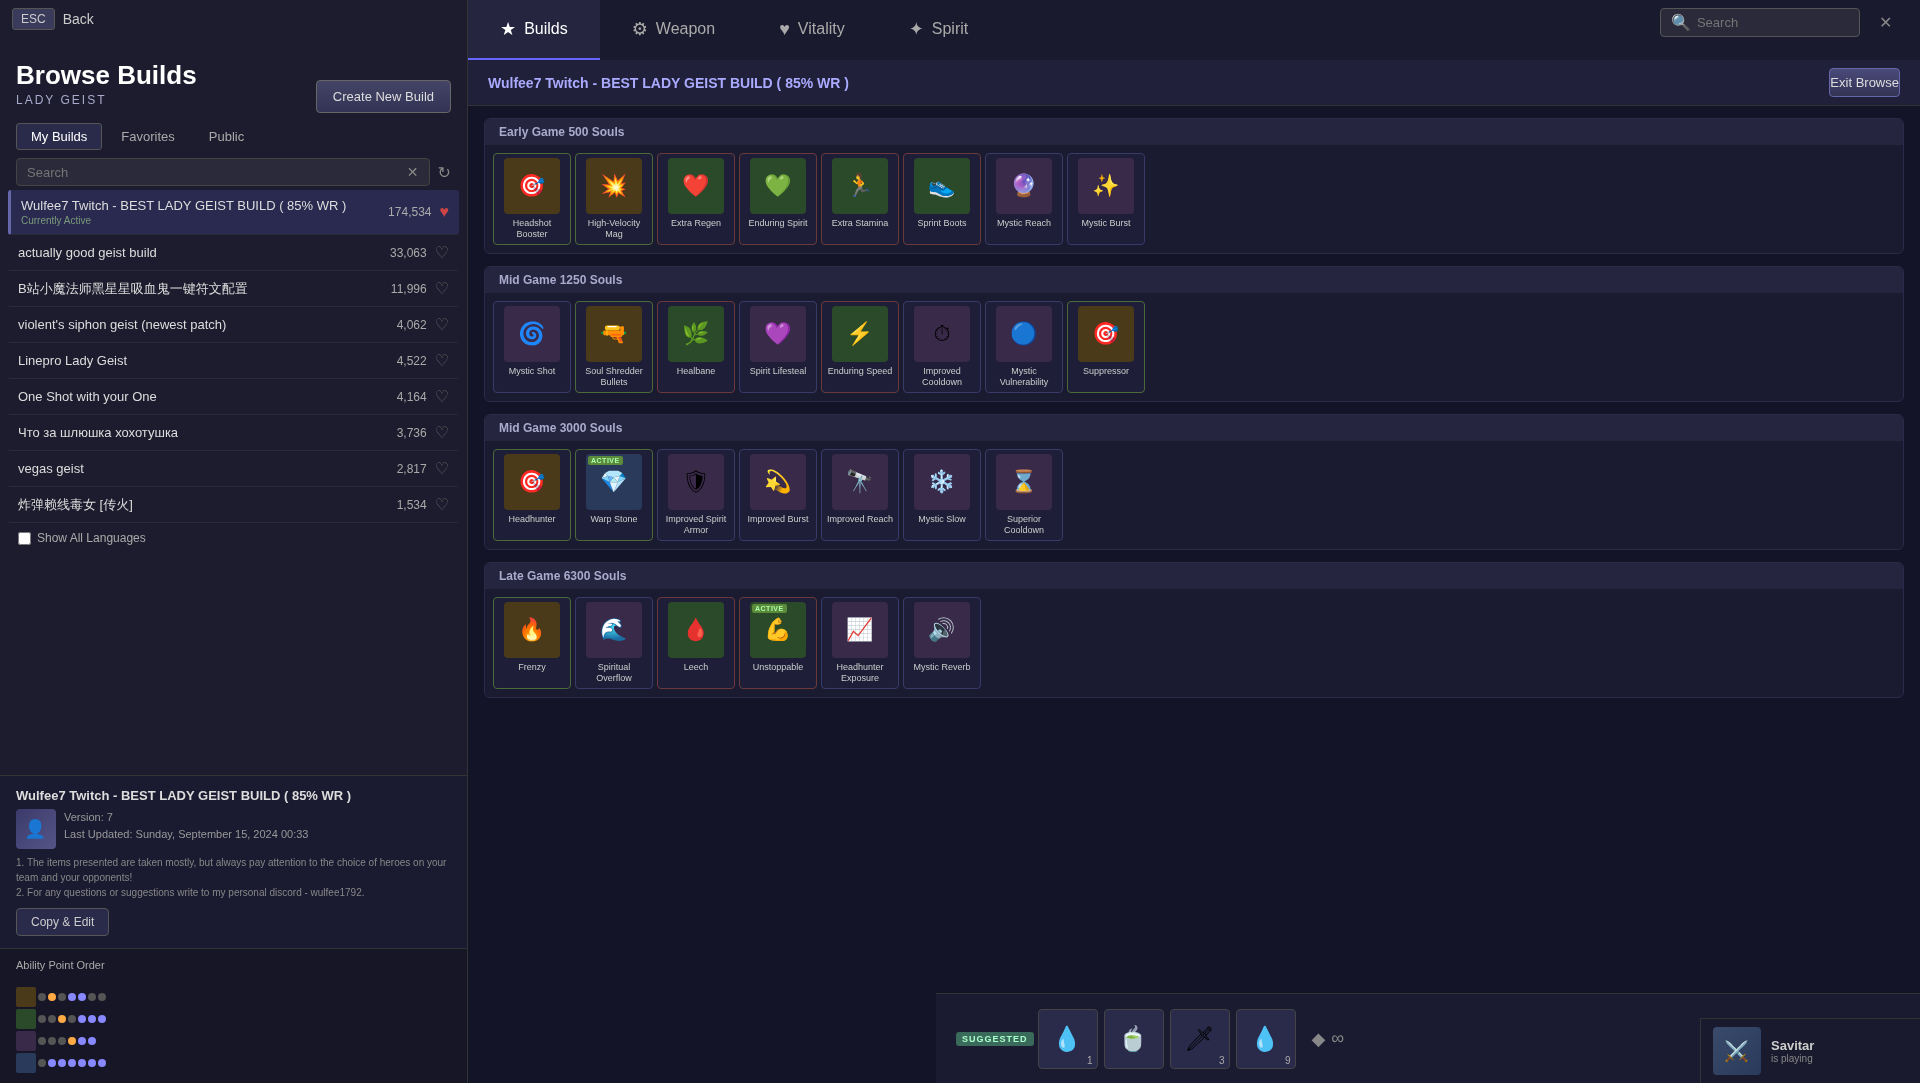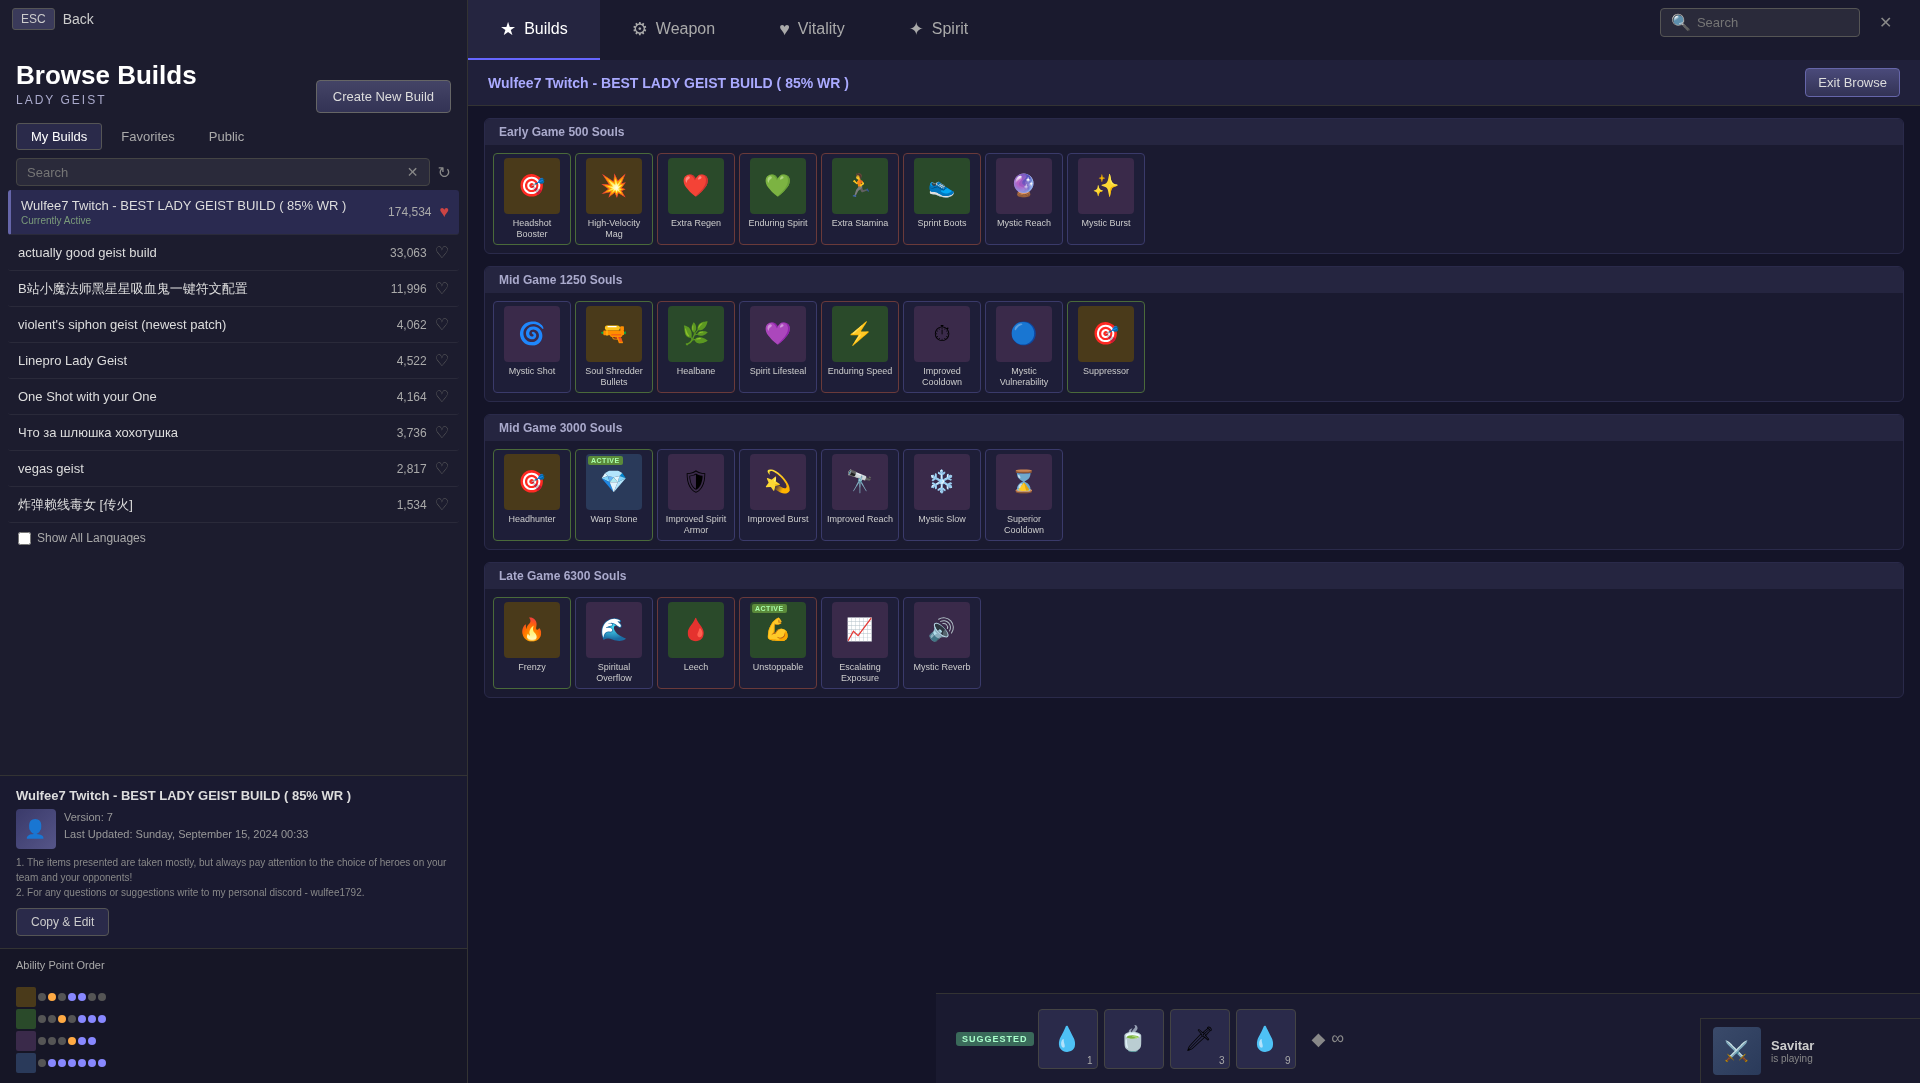--- a/index.html
+++ b/index.html
@@ -326,21 +326,21 @@
     .build-header-title {
       color: #ffffff;
       font-size: 14px;
       font-weight: bold;
     }
     .build-header-title span { color: #aaaaff; }
     .exit-browse-btn {
       background: linear-gradient(180deg, #4a4a7a, #333355);
       color: #ddd;
       border: 1px solid #6666aa;
-      padding: 6px 12px;
+      padding: 6px 0;
       font-size: 13px;
       border-radius: 4px;
       cursor: pointer;
     }
 
     
     .items-area {
       padding: 12px 16px;
       overflow-y: auto;
       height: calc(100% - 120px);
@@ -829,21 +829,21 @@
         </div>
         <div class="item-card vitality-type">
           <div class="item-icon green-bg">
             <div class="active-badge">ACTIVE</div>
             💪
           </div>
           <div class="item-name">Unstoppable</div>
         </div>
         <div class="item-card spirit-type">
           <div class="item-icon purple-bg">📈</div>
-          <div class="item-name">Escalating Exposure</div>
+          <div class="item-name">Headhunter Exposure</div>
         </div>
         <div class="item-card spirit-type">
           <div class="item-icon purple-bg">🔊</div>
           <div class="item-name">Mystic Reverb</div>
         </div>
       </div>
     </div>
 
   </div>
 

